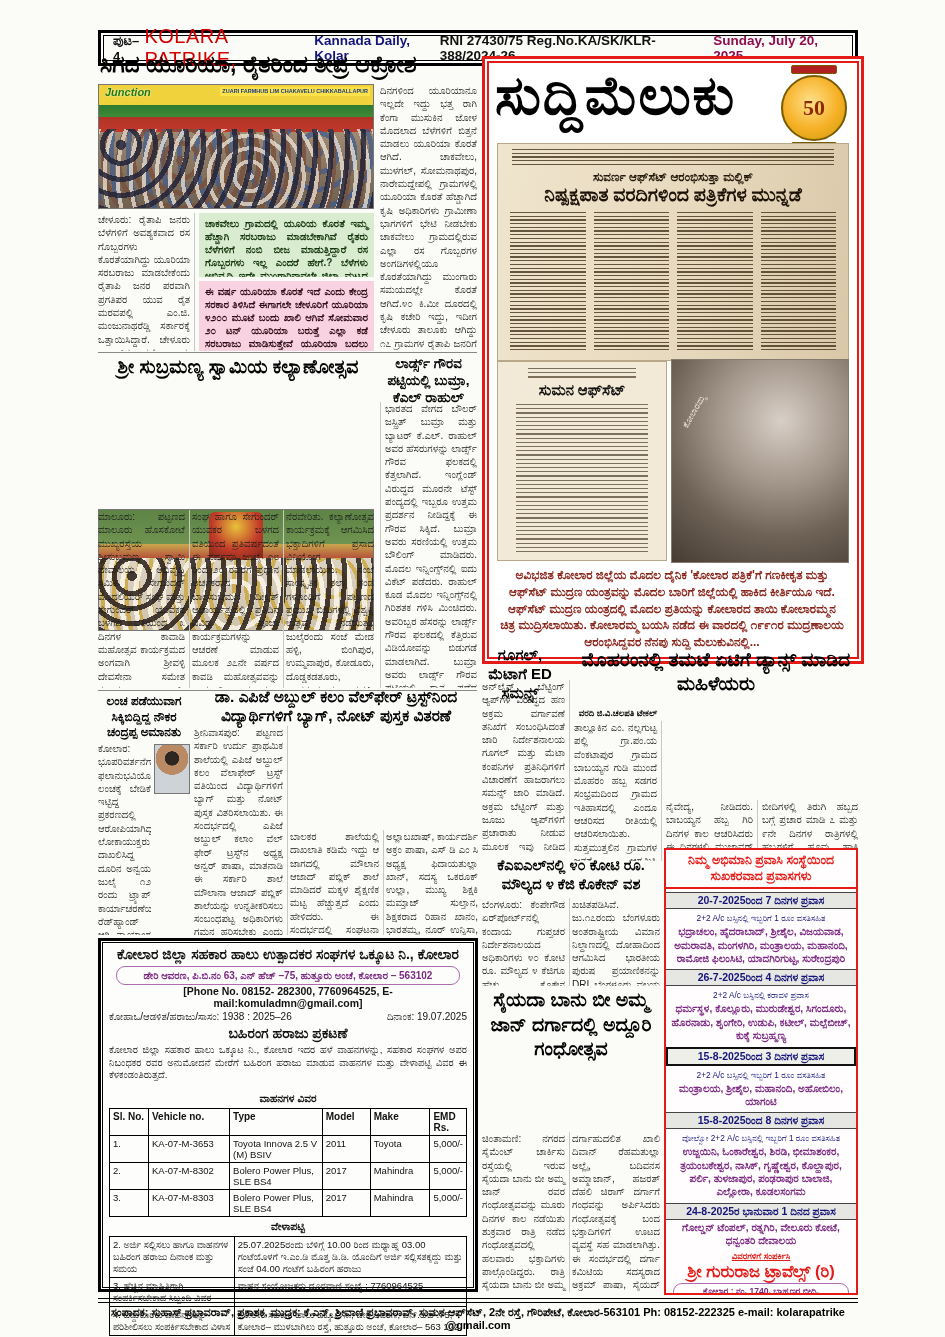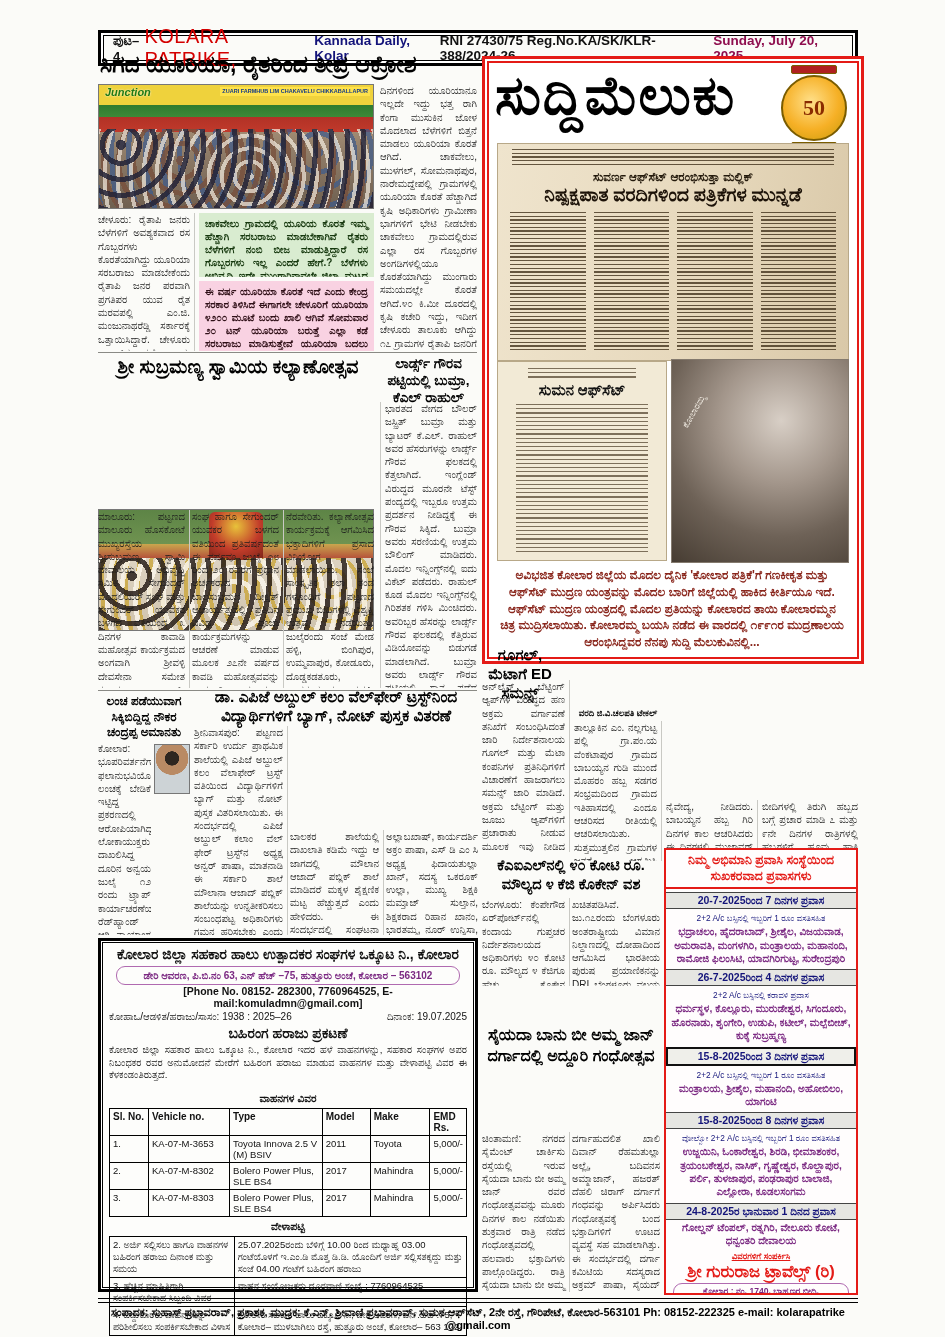--- a/index.html
+++ b/index.html
@@ -279,37 +279,38 @@
         <td>ಕೋಲಾರ ಸಹಕಾರ ಹಾಲು ಒಕ್ಕೂಟ ನಿ., ಡೇರಿ ಆವರಣ, ಎನ್.ಹೆಚ್.75, ಕೋಲಾರ– ಮುಳಬಾಗಿಲು ರಸ್ತೆ, ಹುತ್ತೂರು ಅಂಚೆ, ಕೋಲಾರ– 563 102.</td>
       </tr>
     </tbody>
       </table>
 
   </div>
 
   <div class="abs headline center" style="left:477px; top:646px; width:86px; font-size:15px; line-height:1.25;">ಗೂಗಲ್, ಮೆಟಾಗೆ ED ಸಮನ್ಸ್</div>
   <div class="abs body-text colrule" style="left:482px; top:680px; width:88px; height:172px;">ಅನ್‌ಲೈನ್ ಬೆಟ್ಟಿಂಗ್ ಆ್ಯಪ್‌ಗಳ ವಿರುದ್ಧದ ಹಣ ಅಕ್ರಮ ವರ್ಗಾವಣೆ ತನಿಖೆಗೆ ಸಂಬಂಧಿಸಿದಂತೆ ಜಾರಿ ನಿರ್ದೇಶನಾಲಯ ಗೂಗಲ್ ಮತ್ತು ಮೆಟಾ ಕಂಪನಿಗಳ ಪ್ರತಿನಿಧಿಗಳಿಗೆ ವಿಚಾರಣೆಗೆ ಹಾಜರಾಗಲು ಸಮನ್ಸ್ ಜಾರಿ ಮಾಡಿದೆ. ಅಕ್ರಮ ಬೆಟ್ಟಿಂಗ್ ಮತ್ತು ಜೂಜು ಆ್ಯಪ್‌ಗಳಿಗೆ ಪ್ರಚಾರಾತು ನೀಡುವ ಮೂಲಕ ಇವು ನೀಡಿದ ಅನೈತಿಕ ನಡೆಯ ಮೇಲೆ ಈ ಕ್ರಮ ಕೈಗೊಳ್ಳಲಾಗಿದೆ. ಈ ವೇದಿಕೆಗಳಲ್ಲಿ ಈಗಾಗಲೇ ಹಲವು ಜಾಹೀರಾತು–ನೆಟಿಯಂಥ ಮತ್ತು ಸಾಮಾಜಿಕ ಜಾಲತಾಣದ ವಿಭಾಗಗಳ ವಿರುದ್ಧವೂ ಪ್ರಾರಂಭ ಮಾಡಲಾಗಿದೆ</div>
 
+  <div class="abs headline center" style="left:574px; top:648px; width:284px; font-size:19px; line-height:1.25;">ಮೊಹರಂನಲ್ಲಿ ತಮಟೆ ಏಟಿಗೆ ಡ್ಯಾನ್ಸ್ ಮಾಡಿದ ಮಹಿಳೆಯರು</div>
   <div class="abs bold center" style="left:574px; top:708px; width:88px; font-size:8.6px;">ವರದಿ ಜಿ.ವಿ.ಚಲಪತಿ ಟೇಕಲ್</div>
   <div class="abs body-text colrule" style="left:574px; top:721px; width:88px; height:140px;">ತಾಲ್ಲೂಕಿನ ಎಂ. ನಲ್ಲಗುಟ್ಟ ಪಲ್ಲಿ ಗ್ರಾ.ಪಂ.ಯ ವೆಂಕಟಾಪುರ ಗ್ರಾಮದ ಬಾಬಯ್ಯನ ಗುಡಿ ಮುಂದೆ ಮೊಹರಂ ಹಬ್ಬ ಸಡಗರ ಸಂಭ್ರಮದಿಂದ ಗ್ರಾಮದ ಇತಿಹಾಸದಲ್ಲಿ ಎಂದೂ ಆಚರಿಸದ ರೀತಿಯಲ್ಲಿ ಆಚರಿಸಲಾಯಿತು. ಸುತ್ತಮುತ್ತಲಿನ ಗ್ರಾಮಗಳ ಜನತೆ ಆಗಮಿಸಿ ಬಾಬಯ್ಯನ ಹಬ್ಬಗಳು (ಪಿನ್ನು) ದರ್ಶನ ಪಡೆದು ಮುನೀಶ್ವರಾದರು ಹಬ್ಬಗಳಿಗೆ ವಿಶೇಷ ಪೂಜೆ ಮಾಡಿ ಸಕ್ಕರೆ</div>
   <div class="abs photo ph-moh" style="left:666px; top:708px; width:192px; height:88px;">
     <div class="cone" style="left:8%;"></div>
     <div class="cone" style="left:30%;"></div>
     <div class="cone" style="left:58%;"></div>
     <div class="cone" style="left:80%;"></div>
     <div class="crowd"></div>
   </div>
   <div class="abs body-text colrule" style="left:666px; top:800px; width:92px; height:62px;">ನೈವೇದ್ಯ, ನೀಡಿದರು. ಬಾಬಯ್ಯನ ಹಬ್ಬ ಗಿರಿ ದಿನಗಳ ಕಾಲ ಆಚರಿಸಿದರು ಈ ದಿನಗಳಲ್ಲಿ ಮುಜಾವರ್ ನೇಜಾ ಎತ್ತಿಕೊಂಡು ಹೋಗಿ ಗ್ರಾಮದ</div>
   <div class="abs body-text" style="left:762px; top:800px; width:96px; height:62px;">ಬೀದಿಗಳಲ್ಲಿ ತಿರುಗಿ ಹಬ್ಬದ ಬಗ್ಗೆ ಪ್ರಚಾರ ಮಾಡಿ ೭ ಮತ್ತು ೯ನೇ ದಿನಗಳ ರಾತ್ರಿಗಳಲ್ಲಿ ಹಬ್ಬಗಳಿಗೆ ಹೂವು ಹಾಕಿ ಮೆರವಣಿಗೆ ಮಾಡಿದರು.</div>
 
   <div class="abs headline center" style="left:482px; top:856px; width:178px; font-size:14.5px; line-height:1.3;">ಕೆಎಐಎಲ್‌ನಲ್ಲಿ ೪೦ ಕೋಟಿ ರೂ. ಮೌಲ್ಯದ ೪ ಕೆಜಿ ಕೊಕೇನ್ ವಶ</div>
   <div class="abs body-text colrule" style="left:482px; top:898px; width:88px; height:88px;">ಬೆಂಗಳೂರು: ಕೆಂಪೇಗೌಡ ಏರ್‌ಪೋರ್ಟ್‌ನಲ್ಲಿ ಕಂದಾಯ ಗುಪ್ತಚರ ನಿರ್ದೇಶನಾಲಯದ ಅಧಿಕಾರಿಗಳು ೪೦ ಕೋಟಿ ರೂ. ಮೌಲ್ಯದ ೪ ಕೆಜಿಗೂ ಹೆಚ್ಚು ಕೊಕೇನ ವಶಪಡಿಸಿಕೊಂಡಿದ್ದು, ಒಬ್ಬ ಪ್ರಯಾಣಿಕನನ್ನು ಬಂಧಿಸಿದ್ದಾರೆ ಎಂದು ಮೂಲಗಳು</div>
   <div class="abs body-text" style="left:572px; top:898px; width:88px; height:88px;">ಖಚಿತಪಡಿಸಿವೆ. ಜು.೧೭ರಂದು ಬೆಂಗಳೂರು ಅಂತರಾಷ್ಟ್ರೀಯ ವಿಮಾನ ನಿಲ್ದಾಣದಲ್ಲಿ ದೋಹಾದಿಂದ ಆಗಮಿಸಿದ ಭಾರತೀಯ ಪುರುಷ ಪ್ರಯಾಣಿಕನನ್ನು DRI ಬೆಂಗಳೂರು ವಲಯ ಘಟಕದ ಅಧಿಕಾರಿಗಳು ತಡೆದಿದ್ದಾರೆ.</div>
 
-  <div class="abs headline center" style="left:482px; top:1025px; width:178px; font-size:16px; line-height:1.3;">ಸೈಯದಾ ಬಾನು ಬೀ ಅಮ್ಮ ಜಾನ್ ದರ್ಗಾದಲ್ಲಿ ಅದ್ದೂರಿ ಗಂಧೋತ್ಸವ</div>
+  <div class="abs headline center" style="left:482px; top:988px; width:178px; font-size:19px; line-height:1.3;">ಸೈಯದಾ ಬಾನು ಬೀ ಅಮ್ಮ ಜಾನ್ ದರ್ಗಾದಲ್ಲಿ ಅದ್ದೂರಿ ಗಂಧೋತ್ಸವ</div>
 
   <div class="abs body-text colrule" style="left:482px; top:1132px; width:88px; height:160px;">ಚಿಂತಾಮಣಿ: ನಗರದ ಸೈಮೆಂಟ್ ಚಾರ್ಕಿಸು ರಸ್ತೆಯಲ್ಲಿ ಇರುವ ಸೈಯದಾ ಬಾನು ಬೀ ಅಮ್ಮ ಜಾನ್ ರವರ ಗಂಧೋತ್ಸವವನ್ನು ಮೂರು ದಿನಗಳ ಕಾಲ ನಡೆಯಿತು ಶುಕ್ರವಾರ ರಾತ್ರಿ ನಡೆದ ಗಂಧೋತ್ಸವದಲ್ಲಿ ಹಲವಾರು ಭಕ್ತಾದಿಗಳು ಪಾಲ್ಗೊಂಡಿದ್ದರು. ರಾತ್ರಿ ಸೈಯದಾ ಬಾನು ಬೀ ಅಮ್ಮ ಜಾನ್ ದರ್ಗಾ ಗಂಧೋತ್ಸವ ಕಾರ್ಯಕ್ರಮವನ್ನು ಜಾಮೀಯಾ ಮಸೀದಿ ಹತ್ತಿರ ಇರುವ ಸೈಯದ್ ಕರೀಂ ಸಾಬ್ ರವರ ಮನೆಯಿಂದ ಗಂಧವನ್ನು ಎತ್ತಿಕೊಂಡು ಬಂದು ಸೈಯದ್ ಬಾನು ಬಿ ಅಮ್ಮಾಜಾನ್</div>
   <div class="abs body-text" style="left:572px; top:1132px; width:88px; height:160px;">ದರ್ಗಾಹುದಲಿತ ಖಾಲಿ ದಿವಾನ್ ರೆಹಮತುಲ್ಲಾ ಅಲ್ಲೈ, ಬದಿವನಸ ಅಮ್ಮಾಜಾನ್, ಹಜರತ್ ದೆಹಲಿ ಚಿರಾಗ್ ದರ್ಗಾಗೆ ಗಂಧವನ್ನು ಅರ್ಪಿಸಿದರು ಗಂಧೋತ್ಸವಕ್ಕೆ ಬಂದ ಭಕ್ತಾದಿಗಳಿಗೆ ಊಟದ ವ್ಯವಸ್ಥೆ ಸಹ ಮಾಡಲಾಗಿತ್ತು. ಈ ಸಂದರ್ಭದಲ್ಲಿ ದರ್ಗಾ ಕಮಿಟಿಯ ಸದಸ್ಯರಾದ ಅಕ್ರಮ್ ಪಾಷಾ, ಸೈಯದ್ ಟಿಪ್ಪು, ಇಲಿಯಾಜ್ ಪಾಷಾ, ಆಸಿಫ್, ಜಾಂದ್ ಪಾಷ, ಪೀರ್ ಅಹ್ಮದ್, ಸೌದ್ ಸಿದ್ದಿಕ್ ವೈಭವ್, ಸಾಕಿಬ್, ಅರ್ಮಾನ್ ಸೇರಿದಂತೆ ಹಲವರು ಉಪಸ್ಥಿತರಿದ್ದರು.</div>
 
   <div class="abs travel" style="left:664px; top:848px; width:194px; height:447px;">
     <div class="t-head">ನಿಮ್ಮ ಅಭಿಮಾನಿ ಪ್ರವಾಸಿ ಸಂಸ್ಥೆಯಿಂದ ಸುಖಕರವಾದ ಪ್ರವಾಸಗಳು</div>
 
     <div class="datebar">20-7-2025ರಿಂದ 7 ದಿನಗಳ ಪ್ರವಾಸ</div>
     <div class="t-note">2+2 A/c ಬಸ್ಸಿನಲ್ಲಿ ಇಬ್ಬರಿಗೆ 1 ರೂಂ ವಸತಿಸಹಿತ</div>
     <div class="t-places">ಭದ್ರಾಚಲಂ, ಹೈದರಾಬಾದ್, ಶ್ರೀಶೈಲ, ವಿಜಯವಾಡ, ಅಮರಾವತಿ, ಮಂಗಳಗಿರಿ, ಮಂತ್ರಾಲಯ, ಮಹಾನಂದಿ, ರಾಮೋಜಿ ಫಿಲಂಸಿಟಿ, ಯಾದಗಿರಿಗುಟ್ಟ, ಸುರೇಂದ್ರಪುರಿ</div>

